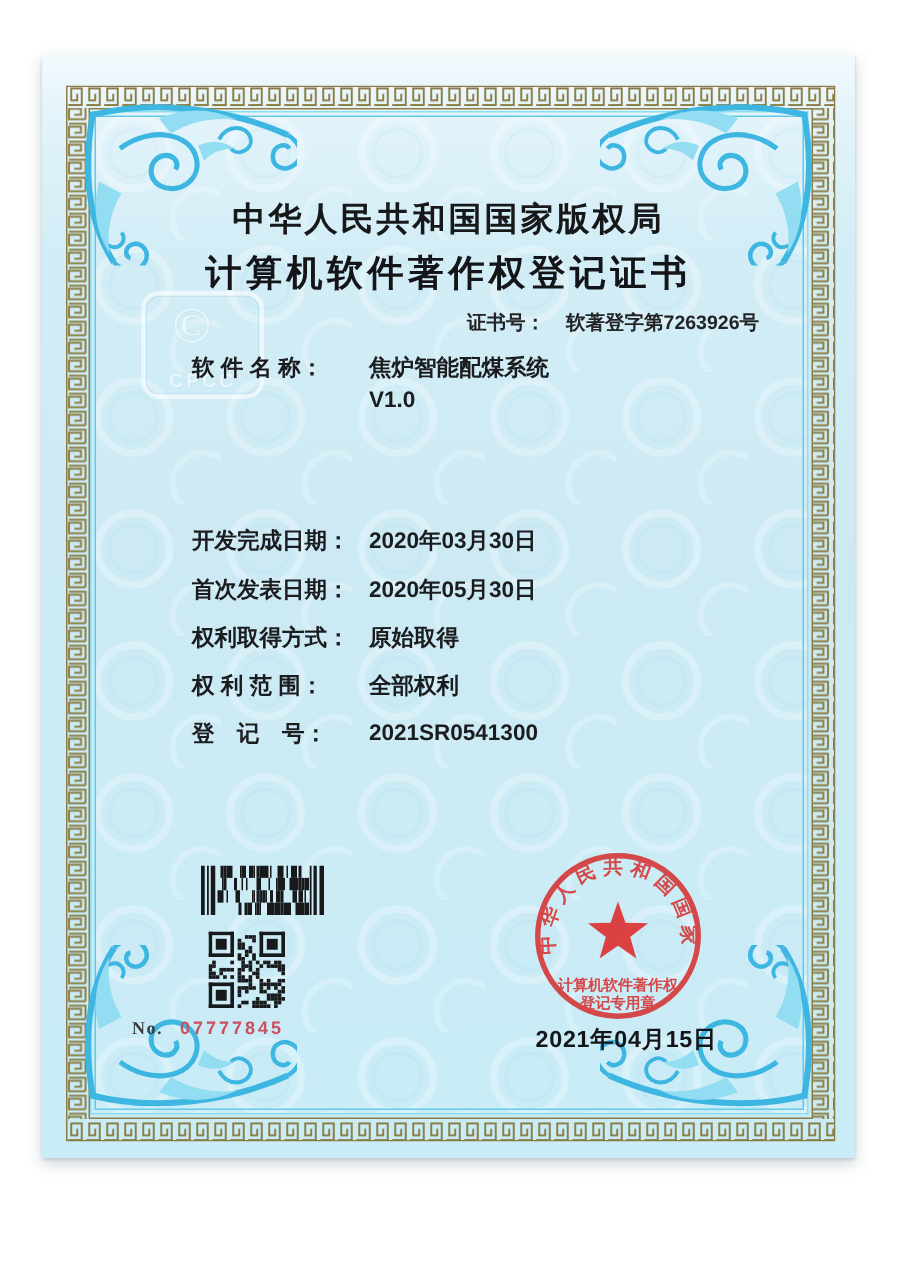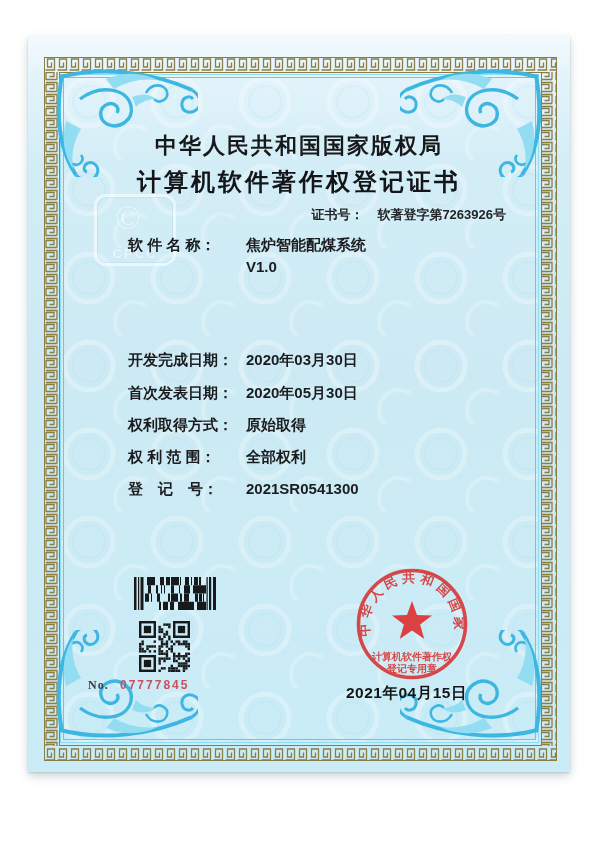--- a/index.html
+++ b/index.html
@@ -53,21 +53,21 @@
   .statement .indent{text-indent:28px;}
   .barcode{position:absolute;left:106px;top:541px;}
   .qrcode{position:absolute;left:111px;top:585px;}
   .serial{
     position:absolute;left:60px;top:642px;font-size:12px;white-space:nowrap;
   }
   .serial .prefix{font-family:"Liberation Serif", serif;color:#3a3b3e;font-weight:bold;letter-spacing:1px;}
   .serial .number{color:#c9505f;font-weight:bold;letter-spacing:2px;margin-left:8px;}
   .seal-svg{position:absolute;left:326px;top:530px;opacity:0.93;}
   .issue-date{
-    position:absolute;left:318px;top:647px;width:132px;text-align:left;
+    position:absolute;left:318px;top:647px;width:132px;text-align:right;
     font-size:15.5px;font-weight:bold;color:#141518;white-space:nowrap;letter-spacing:0.5px;
   }
   .cpcc-wm{
     position:absolute;left:66px;top:158px;width:76px;height:66px;
     border:3px solid rgba(255,255,255,0.75);border-radius:12px;
     box-shadow:inset 0 0 0 1px rgba(150,205,228,0.35);
     opacity:0.75;pointer-events:none;
   }
   .cpcc-wm .c-mark{
     position:absolute;left:18px;top:2px;font-size:34px;color:rgba(255,255,255,0.85);

